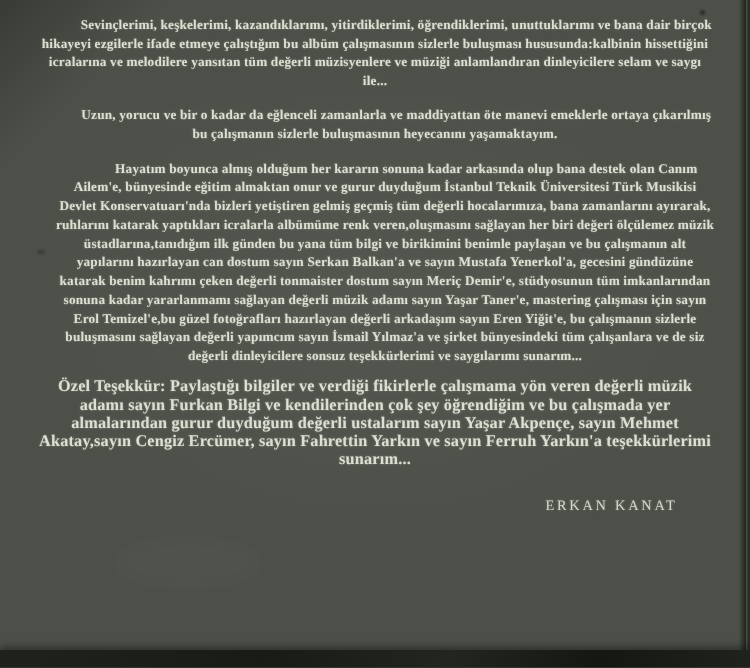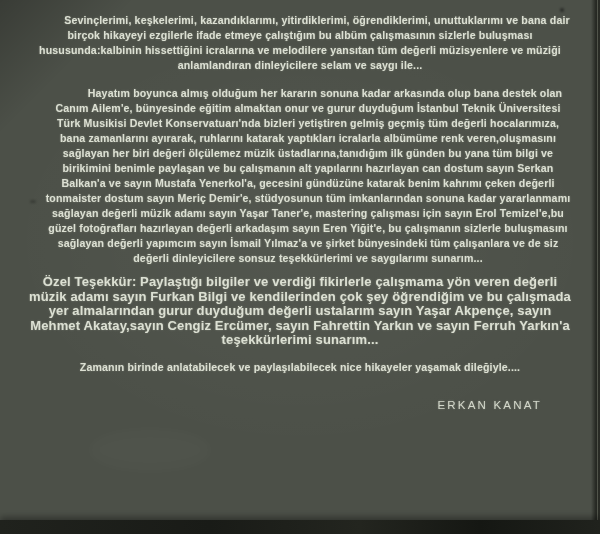--- a/index.html
+++ b/index.html
@@ -6,21 +6,21 @@
   .scan {
     position: relative;
     width: 600px;
     height: 534px;
     overflow: hidden;
     background:
       radial-gradient(ellipse 420px 300px at 50% 45%, rgba(255,255,255,0.04), rgba(0,0,0,0) 70%),
       radial-gradient(ellipse 900px 700px at 50% 50%, rgba(0,0,0,0) 55%, rgba(0,0,0,0.22) 100%),
       linear-gradient(135deg, rgba(0,0,0,0.25) 0%, rgba(0,0,0,0) 12%),
       #4c5048;
-    font-family: Liberation Sans, sans-serif;
+    font-family: Liberation Serif, serif;
   }
   
   .edge-right {
     position: absolute; top: 0; right: 0; width: 9px; height: 100%;
     background: linear-gradient(to right, rgba(25,27,22,0) 0%, rgba(25,27,22,0.75) 55%, #2a2c26 100%);
   }
   .edge-right-line {
     position: absolute; top: 0; right: 2px; width: 1px; height: 100%;
     background: rgba(160,165,150,0.35);
   }
@@ -68,26 +68,26 @@
 </head>
 <body>
 
 <div class="scan">
 
   <div class="content">
 
     <p class="para indent">Sevinçlerimi, keşkelerimi, kazandıklarımı, yitirdiklerimi, öğrendiklerimi, unuttuklarımı ve bana dair birçok hikayeyi ezgilerle ifade etmeye çalıştığım bu albüm çalışmasının sizlerle buluşması hususunda:kalbinin hissettiğini icralarına ve melodilere yansıtan tüm değerli müzisyenlere ve müziği anlamlandıran dinleyicilere selam ve saygı ile...</p>
 
 
+    <p class="para indent p-uzun">Uzun, yorucu ve bir o kadar da eğlenceli zamanlarla ve maddiyattan öte manevi emeklerle ortaya çıkarılmış bu çalışmanın sizlerle buluşmasının heyecanını yaşamaktayım.</p>
 
     <p class="para indent p-hayatim">Hayatım boyunca  almış olduğum her kararın sonuna kadar arkasında olup bana destek olan Canım Ailem'e, bünyesinde eğitim almaktan onur ve gurur duyduğum İstanbul Teknik Üniversitesi Türk Musikisi Devlet Konservatuarı'nda bizleri yetiştiren gelmiş geçmiş tüm değerli hocalarımıza, bana zamanlarını ayırarak, ruhlarını katarak yaptıkları icralarla albümüme renk veren,oluşmasını sağlayan her biri değeri ölçülemez müzik üstadlarına,tanıdığım ilk günden bu yana tüm bilgi ve birikimini benimle paylaşan ve bu çalışmanın alt yapılarını hazırlayan can dostum sayın Serkan Balkan'a ve sayın Mustafa Yenerkol'a, gecesini gündüzüne katarak benim kahrımı çeken değerli tonmaister dostum sayın Meriç Demir'e, stüdyosunun tüm imkanlarından sonuna kadar yararlanmamı sağlayan değerli müzik adamı sayın Yaşar Taner'e, mastering çalışması için sayın Erol Temizel'e,bu güzel fotoğrafları hazırlayan değerli arkadaşım sayın Eren Yiğit'e, bu çalışmanın sizlerle buluşmasını sağlayan değerli yapımcım sayın İsmail Yılmaz'a ve şirket bünyesindeki tüm çalışanlara ve de siz değerli dinleyicilere sonsuz teşekkürlerimi ve saygılarımı sunarım...</p>
 
     <p class="para p-ozel">Özel Teşekkür: Paylaştığı bilgiler ve verdiği fikirlerle çalışmama yön veren değerli müzik adamı sayın Furkan Bilgi ve kendilerinden çok şey öğrendiğim ve bu çalışmada yer almalarından gurur duyduğum değerli ustalarım sayın Yaşar Akpençe, sayın Mehmet Akatay,sayın Cengiz Ercümer, sayın Fahrettin Yarkın ve sayın Ferruh Yarkın'a teşekkürlerimi sunarım...</p>
 
-    <p class="para p-zaman">Zamanın birinde anlatabilecek ve paylaşılabilecek nice hikayeler yaşamak dileğiyle....</p>
 
     <div class="signature">ERKAN KANAT</div>
 
   </div>
 
   <div class="blotch b1"></div>
   <div class="blotch b2"></div>
   <div class="blotch b3"></div>
 
   <div class="edge-right"></div>

